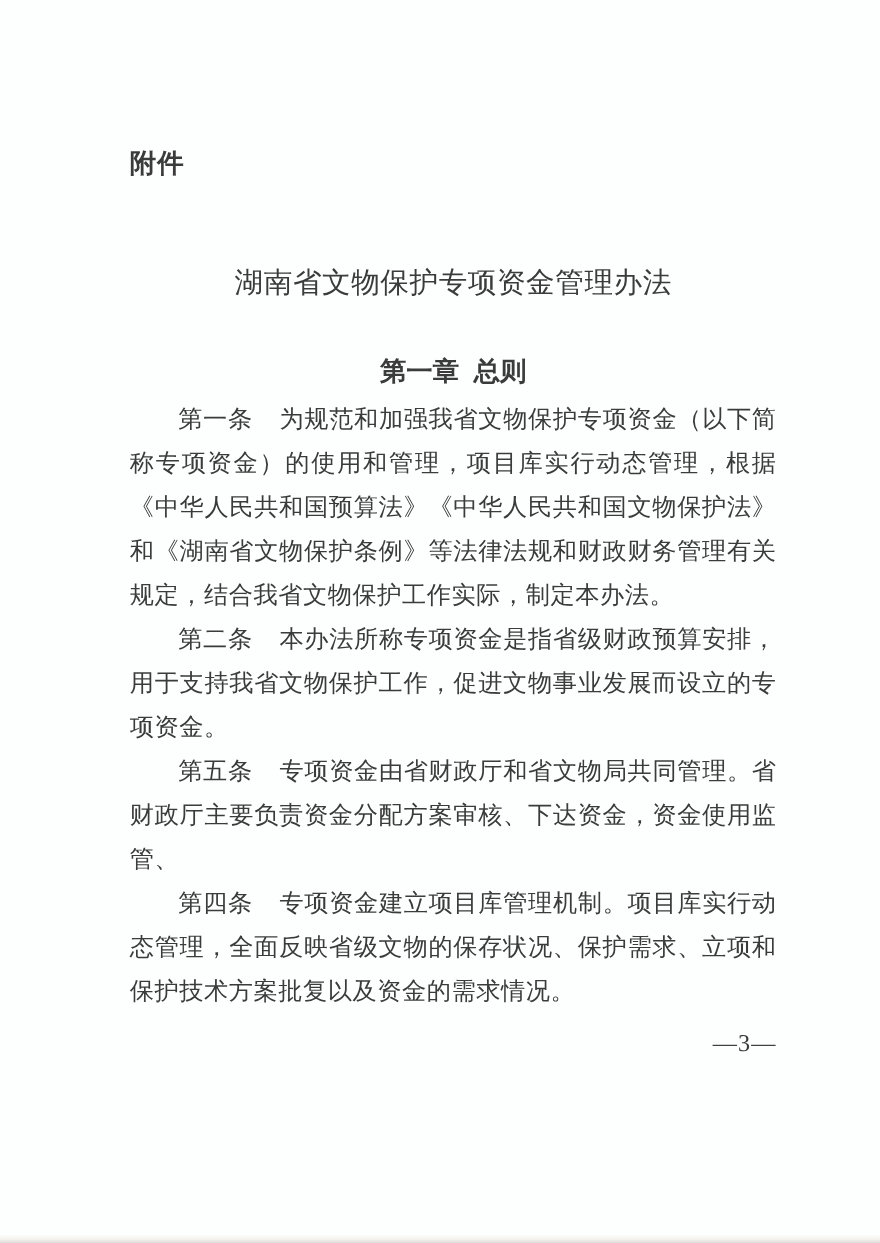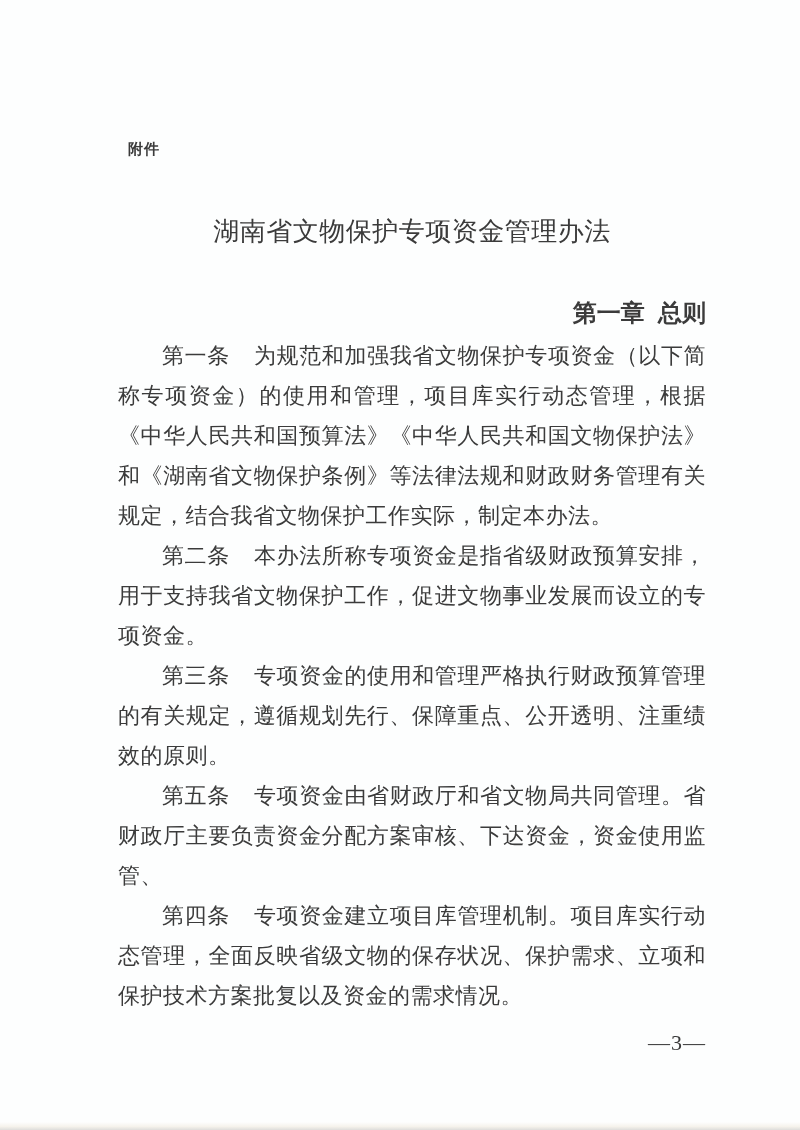--- a/index.html
+++ b/index.html
@@ -13,38 +13,38 @@
     height: 1130px;
     margin: 0 auto;
     background: var(--paper, #fdfefe);
     overflow: hidden;
     box-sizing: border-box;
     padding: 0 94px 0 118px;
     color: var(--ink, #3b3b3b);
     font-family: "Liberation Serif", "DejaVu Serif", serif;
   }
   .attachment {
-    margin: 136px 0 0 10px;
-    font-size: 15px;
+    margin: 136px 0 0 0;
+    font-size: 24px;
     line-height: 26px;
     font-weight: bold;
     font-family: "Liberation Sans", "DejaVu Sans", sans-serif;
     letter-spacing: 1px;
   }
   .doc-title {
-    margin: 54px 0 0 0;
+    margin: 79px 0 0 0;
     text-align: center;
     font-size: 26px;
     line-height: 32px;
     font-weight: normal;
     letter-spacing: 0.5px;
   }
   .chapter {
     margin: 50px 0 0 0;
-    text-align: right;
+    text-align: center;
     font-size: 24px;
     line-height: 30px;
     font-weight: bold;
     font-family: "Liberation Sans", "DejaVu Sans", sans-serif;
   }
   .chapter .chapter-number { margin-right: 0.55em; }
   .doc-body {
     margin-top: 8px;
   }
   .doc-body p.article {
@@ -90,21 +90,20 @@
   <h2 class="chapter">
     <span class="chapter-number">第一章</span><span class="chapter-title">总则</span>
   </h2>
 
   <div class="doc-body">
 
     <p class="article"><span class="article-label">第一条</span><span class="article-text">为规范和加强我省文物保护专项资金（以下简称专项资金）的使用和管理，项目库实行动态管理，根据《中华人民共和国预算法》《中华人民共和国文物保护法》和《湖南省文物保护条例》等法律法规和财政财务管理有关规定，结合我省文物保护工作实际，制定本办法。</span></p>
 
     <p class="article"><span class="article-label">第二条</span><span class="article-text">本办法所称专项资金是指省级财政预算安排，用于支持我省文物保护工作，促进文物事业发展而设立的专项资金。</span></p>
 
-    <p class="article"><span class="article-label">第三条</span><span class="article-text">专项资金的使用和管理严格执行财政预算管理的有关规定，遵循规划先行、保障重点、公开透明、注重绩效的原则。</span></p>
 
     <p class="article"><span class="article-label">第五条</span><span class="article-text">专项资金由省财政厅和省文物局共同管理。省财政厅主要负责资金分配方案审核、下达资金，资金使用监管、</span></p>
 
     <p class="article"><span class="article-label">第四条</span><span class="article-text">专项资金建立项目库管理机制。项目库实行动态管理，全面反映省级文物的保存状况、保护需求、立项和保护技术方案批复以及资金的需求情况。</span></p>
 
   </div>
 
   <div class="page-number">—3—</div>
 
   <div class="scan-bottom-edge"></div>

